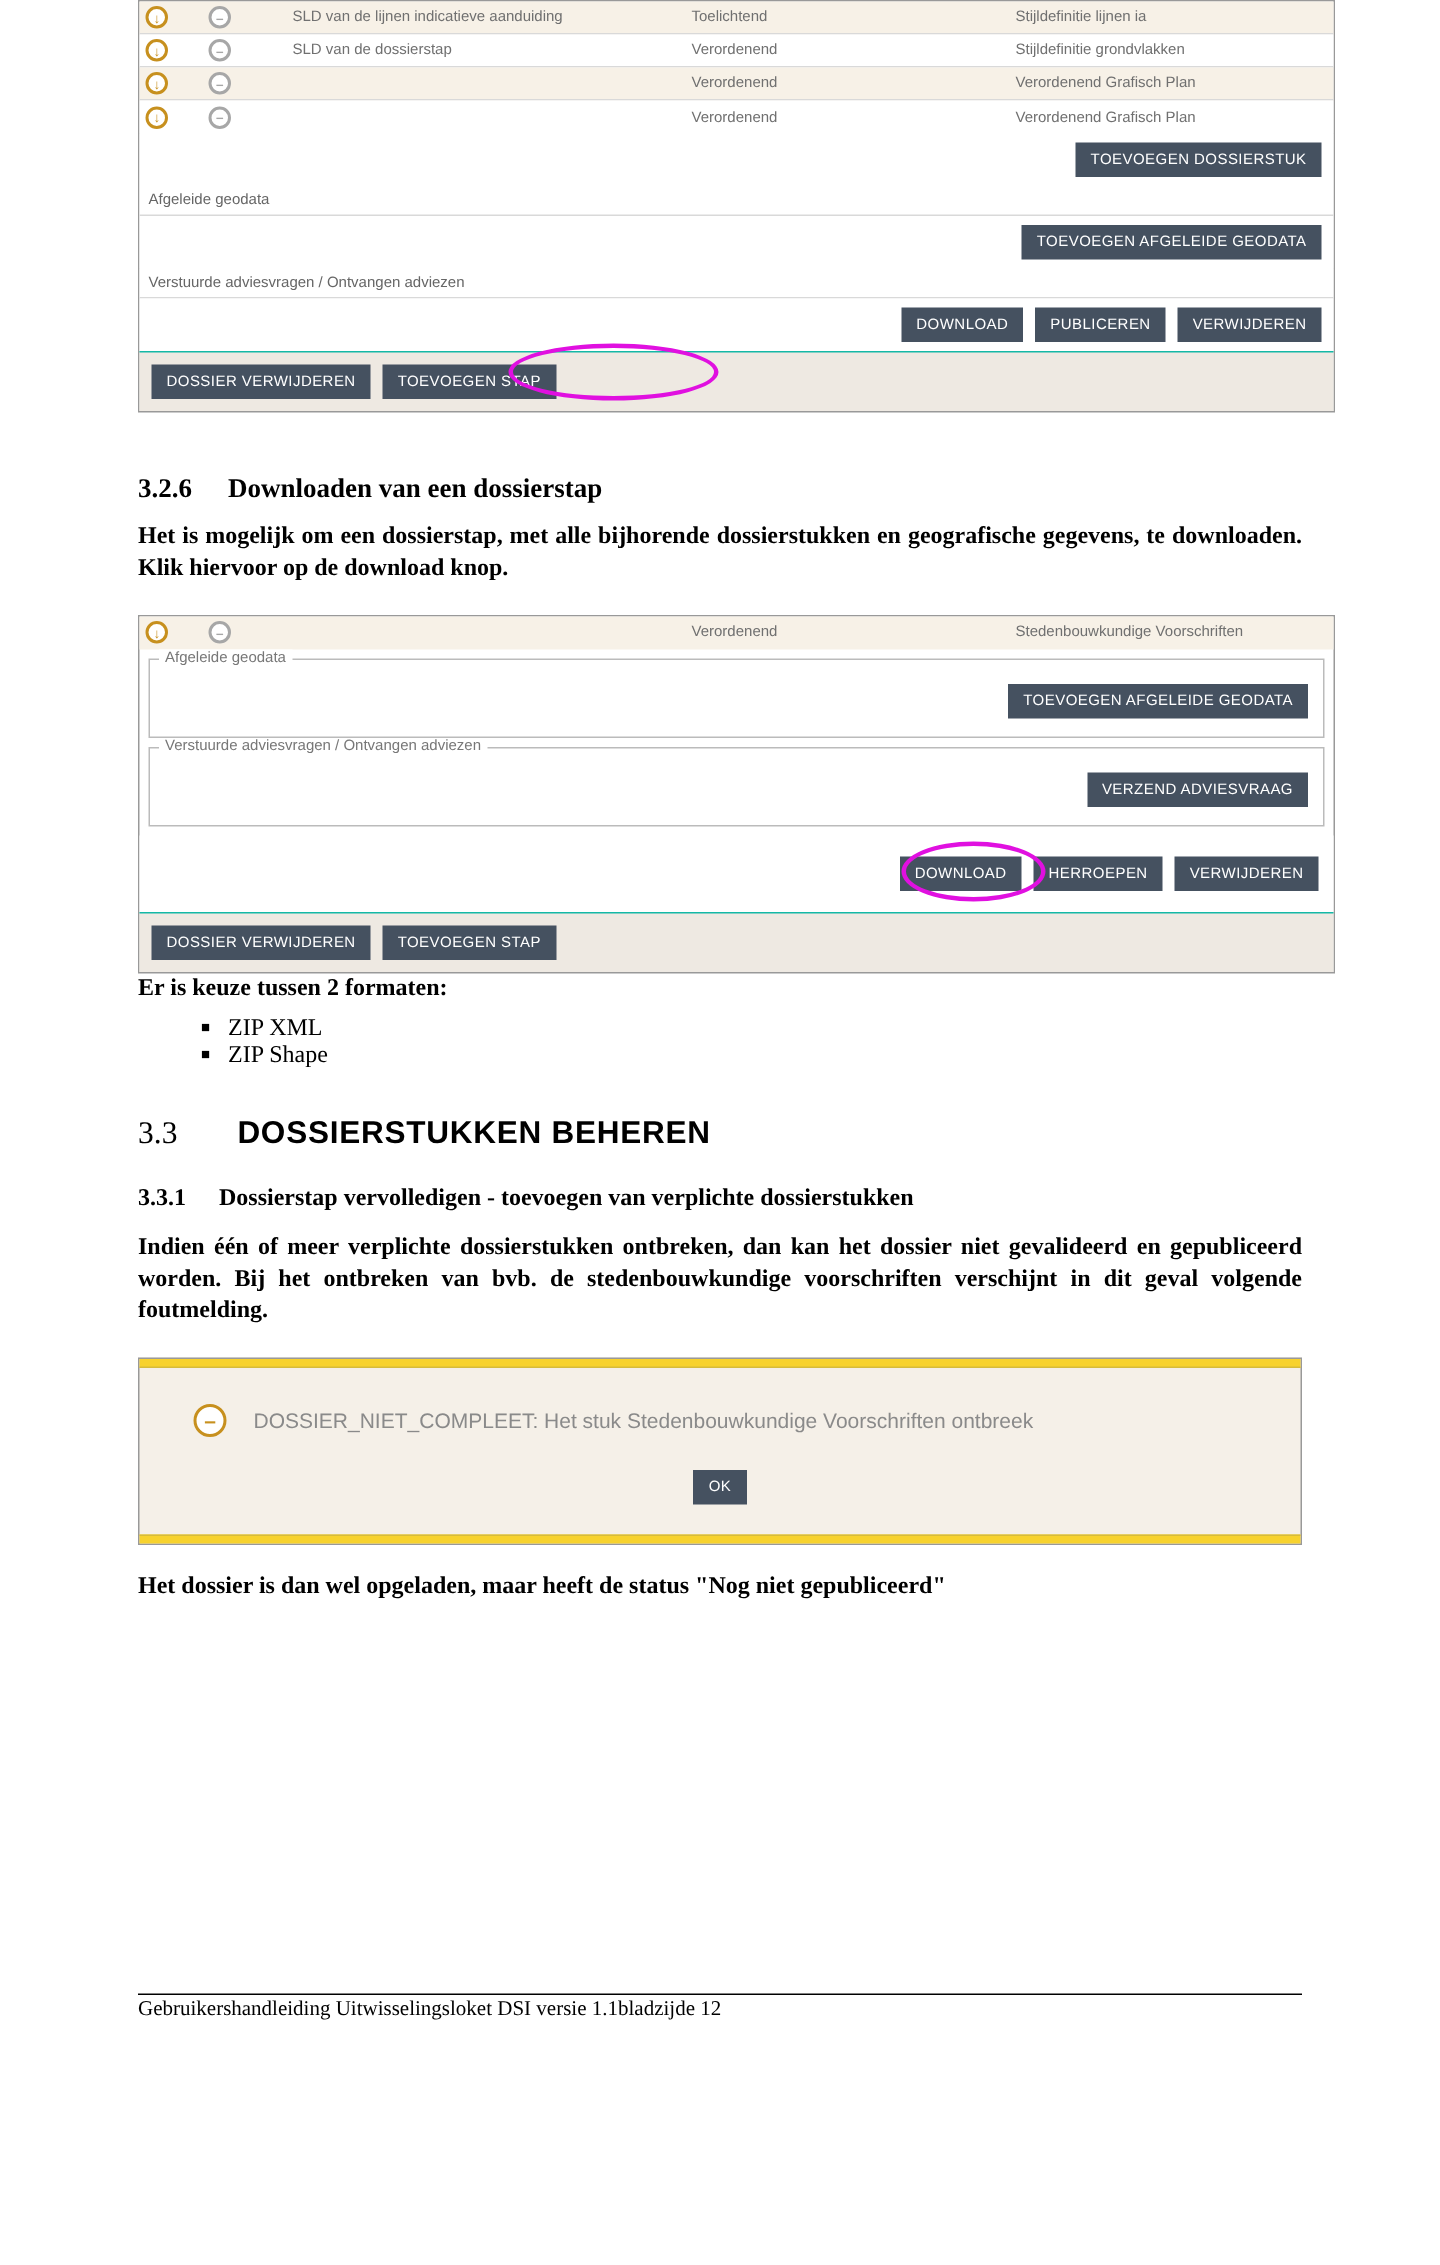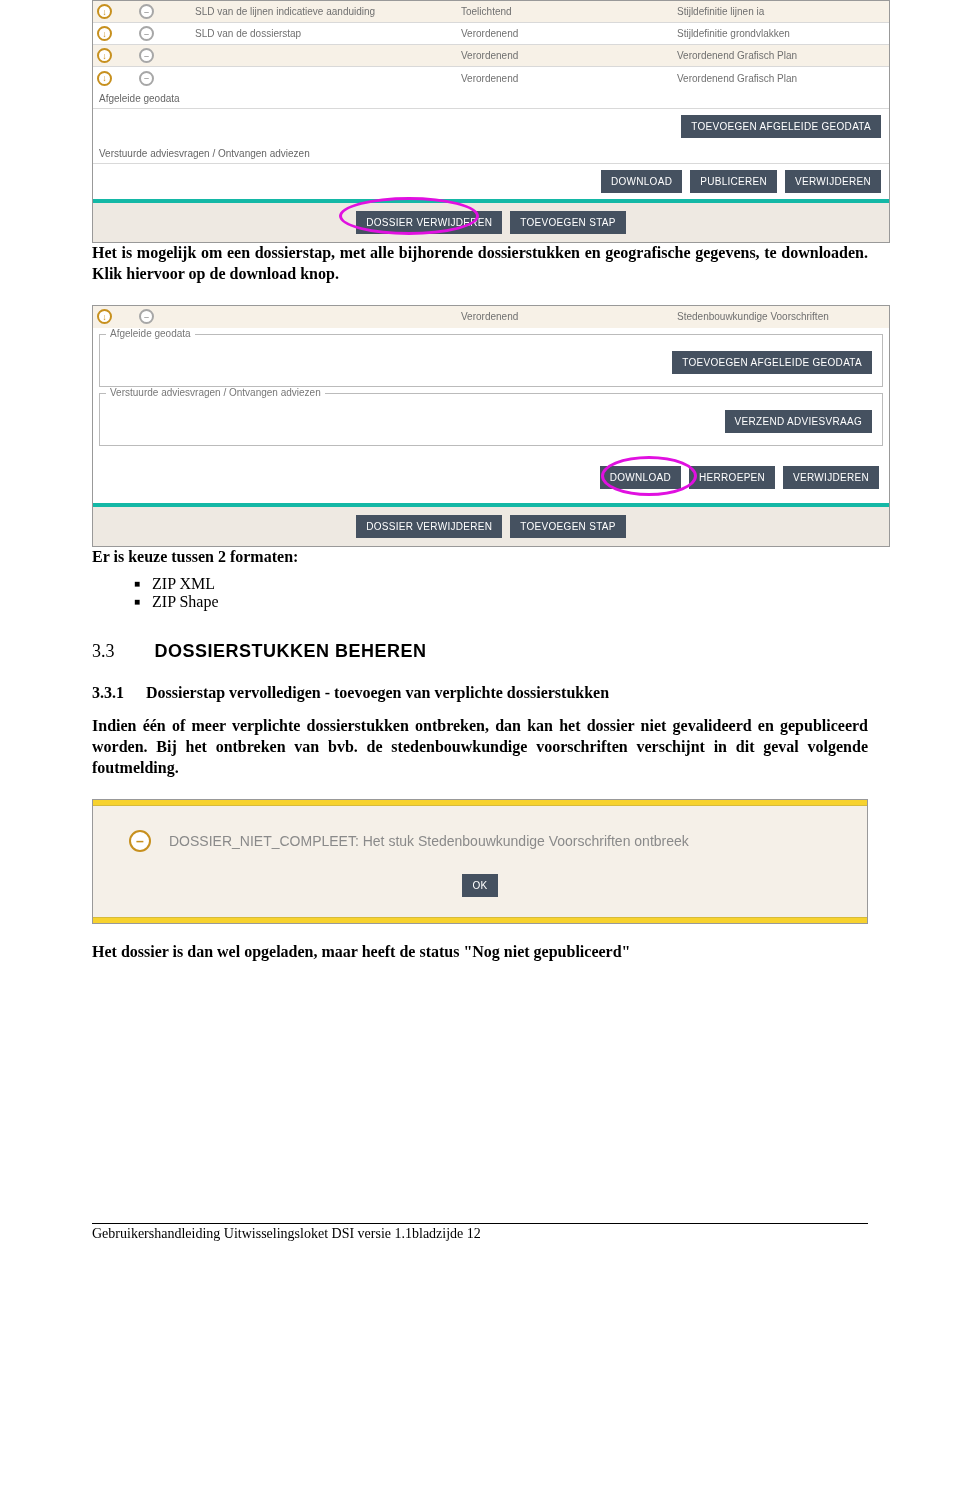--- a/index.html
+++ b/index.html
@@ -42,21 +42,21 @@
     font-size: 9px; color:#C7901E; font-weight:bold; background:#fff;
   }
   .iconcirc.gray { border-color:#a7a7a7; color:#a7a7a7; }
   .section-hdr {
     background: #fff; color:#666; font-size:10px; padding:4px 6px; border-bottom:1px solid #d9d9d9;
   }
   .btnrow {
     display:flex; justify-content:flex-end; padding:6px 8px; gap:8px;
     background:#fff;
   }
-  .btnrow.center { justify-content:center; background:#EEE9E2; border-top:4px solid #14b8a6; padding:8px; }
+  .btnrow.center { justify-content:flex-start; background:#EEE9E2; border-top:1px solid #14b8a6; padding:8px; }
   .dark-btn {
     background:#455160; color:#fff; font-size:10px; padding:6px 10px;
     letter-spacing:0.3px; font-family: Arial, sans-serif;
     display:inline-block; border:none; cursor:pointer;
   }
   .fieldset-border {
     border:1px solid #bbb; margin:6px; padding:4px 4px 8px 4px; position:relative;
   }
   .fieldset-border .legend {
     position:absolute; top:-7px; left:6px; background:#fff; padding:0 4px; font-size:10px; color:#777;
@@ -86,21 +86,21 @@
   ul.blist {
     font-family: "Times New Roman", serif;
     font-size: 16px;
     margin: 0 92px 22px 134px;
     padding:0;
     list-style: none;
   }
   ul.blist li::before { content:"■"; font-size:10px; margin-right:12px; position:relative; top:-2px;}
   .heading33 {
     font-family: Arial, sans-serif;
-    font-size: 18px;
+    font-size: 21px;
     font-weight: bold;
     margin: 30px 92px 22px 92px;
   }
   .heading33 .num { font-family: "Times New Roman", serif; font-weight:normal; margin-right:40px;}
   .heading33 .caps { font-variant: small-caps; letter-spacing:0.5px; }
   .heading331 {
     font-family: "Times New Roman", serif;
     font-size: 16px;
     margin: 0 92px 14px 92px;
   }
@@ -178,37 +178,43 @@
       <span class="col1">
           <span class="iconcirc">↓</span>
         </span>
       <span class="col2">
           <span class="iconcirc gray">–</span>
         </span>
       <span class="name"></span>
       <span class="mid">Verordenend</span>
       <span class="right">Verordenend Grafisch Plan</span>
     </div>
+    <div class="btnrow">
+      <button class="dark-btn">TOEVOEGEN DOSSIERSTUK</button>
+    </div>
     <div class="section-hdr">Afgeleide geodata</div>
     <div class="btnrow">
       <button class="dark-btn">TOEVOEGEN AFGELEIDE GEODATA</button>
     </div>
     <div class="section-hdr">Verstuurde adviesvragen / Ontvangen adviezen</div>
     <div class="btnrow">
       <button class="dark-btn">DOWNLOAD</button>
       <button class="dark-btn">PUBLICEREN</button>
       <button class="dark-btn">VERWIJDEREN</button>
     </div>
     <div class="btnrow center relwrap">
       <button class="dark-btn">DOSSIER VERWIJDEREN</button>
       <button class="dark-btn">TOEVOEGEN STAP</button>
       <div class="circle-highlight" style="width:140px;height:38px;left:246px;top:-6px;"></div>
     </div>
   </div>
 
+  <h3 class="heading326">
+    <span class="num">3.2.6</span><span>Downloaden van een dossierstap</span>
+  </h3>
   <p class="para">
     <span>Het is mogelijk om een dossierstap, met alle bijhorende dossierstukken en geografische gegevens, te downloaden.  Klik hiervoor op de </span><b>download</b><span> knop.</span>
   </p>
 
   <div class="shot">
     <div class="row" style="border-bottom:none;">
       <span class="col1">
           <span class="iconcirc">↓</span>
         </span>
       <span class="col2">

